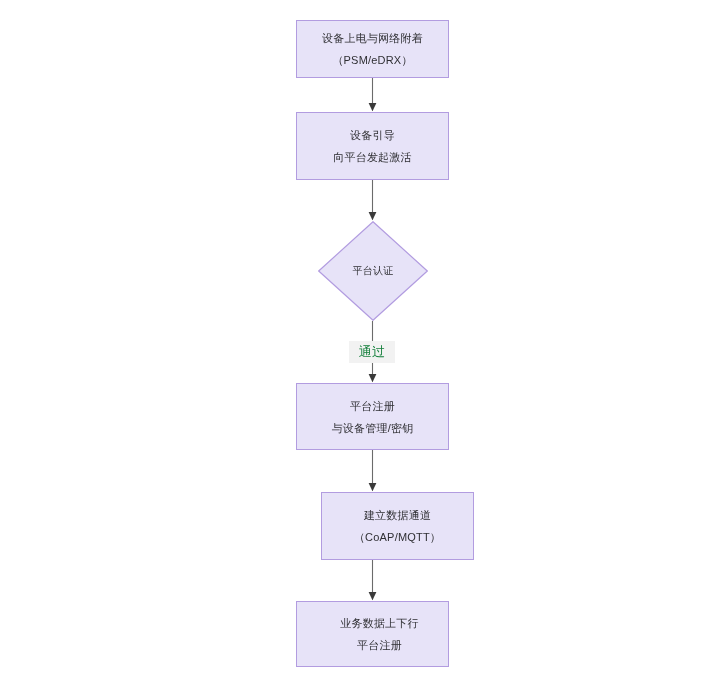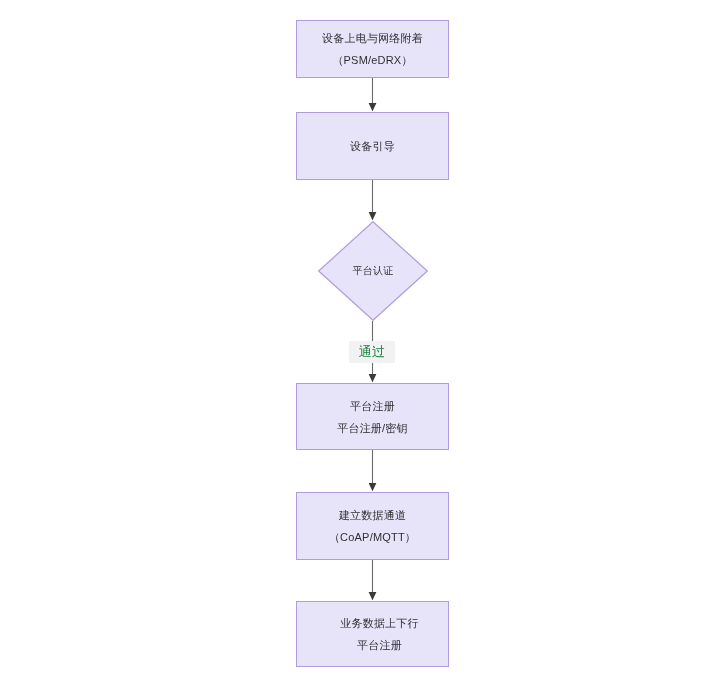--- a/index.html
+++ b/index.html
@@ -37,21 +37,21 @@
     letter-spacing: 0.2px;
     text-align: center;
     white-space: nowrap;
   }
   .node .line2 { display: block; }
   
   .rect { left: 296px; width: 153px; }
   #node-power    { top: 20px;  height: 58px; }
   #node-boot     { top: 112px; height: 68px; }
   #node-register { top: 383px; height: 67px; }
-  #node-channel  { top: 492px; height: 68px; }
+  #node-channel  { top: 492px; height: 68px; margin-left: 25px; }
   #node-service  { top: 601px; height: 66px; padding-left: 14px; }
 
   
   .diamond-wrap {
     position: absolute;
     left: 318px;
     top: 221px;
     width: 110px;
     height: 100px;
   }
@@ -111,34 +111,35 @@
   </g>
 </svg>
 
 <div class="node rect" id="node-power">
   <span>设备上电与网络附着</span>
   <span class="line2">（PSM/eDRX）</span>
 </div>
 
 <div class="node rect" id="node-boot">
   <span>设备引导</span>
+  <span class="line2">向平台发起激活</span>
 </div>
 
 <div class="diamond-wrap">
   <svg class="diamond-shape" viewBox="0 0 110 100" xmlns="http://www.w3.org/2000/svg" preserveAspectRatio="none">
     <polygon points="55,0.7 109.3,50 55,99.3 0.7,50" fill="#e7e3f8" stroke="#b29ce0" stroke-width="1.2"></polygon>
   </svg>
   <div class="diamond-label">平台认证</div>
 </div>
 
 <div class="edge-label">通过</div>
 
 <div class="node rect" id="node-register">
   <span>平台注册</span>
-  <span class="line2">平台注册/密钥</span>
+  <span class="line2">与设备管理/密钥</span>
 </div>
 
 <div class="node rect" id="node-channel">
   <span>建立数据通道</span>
   <span class="line2">（CoAP/MQTT）</span>
 </div>
 
 <div class="node rect" id="node-service">
   <span>业务数据上下行</span>
   <span class="line2">平台注册</span>

